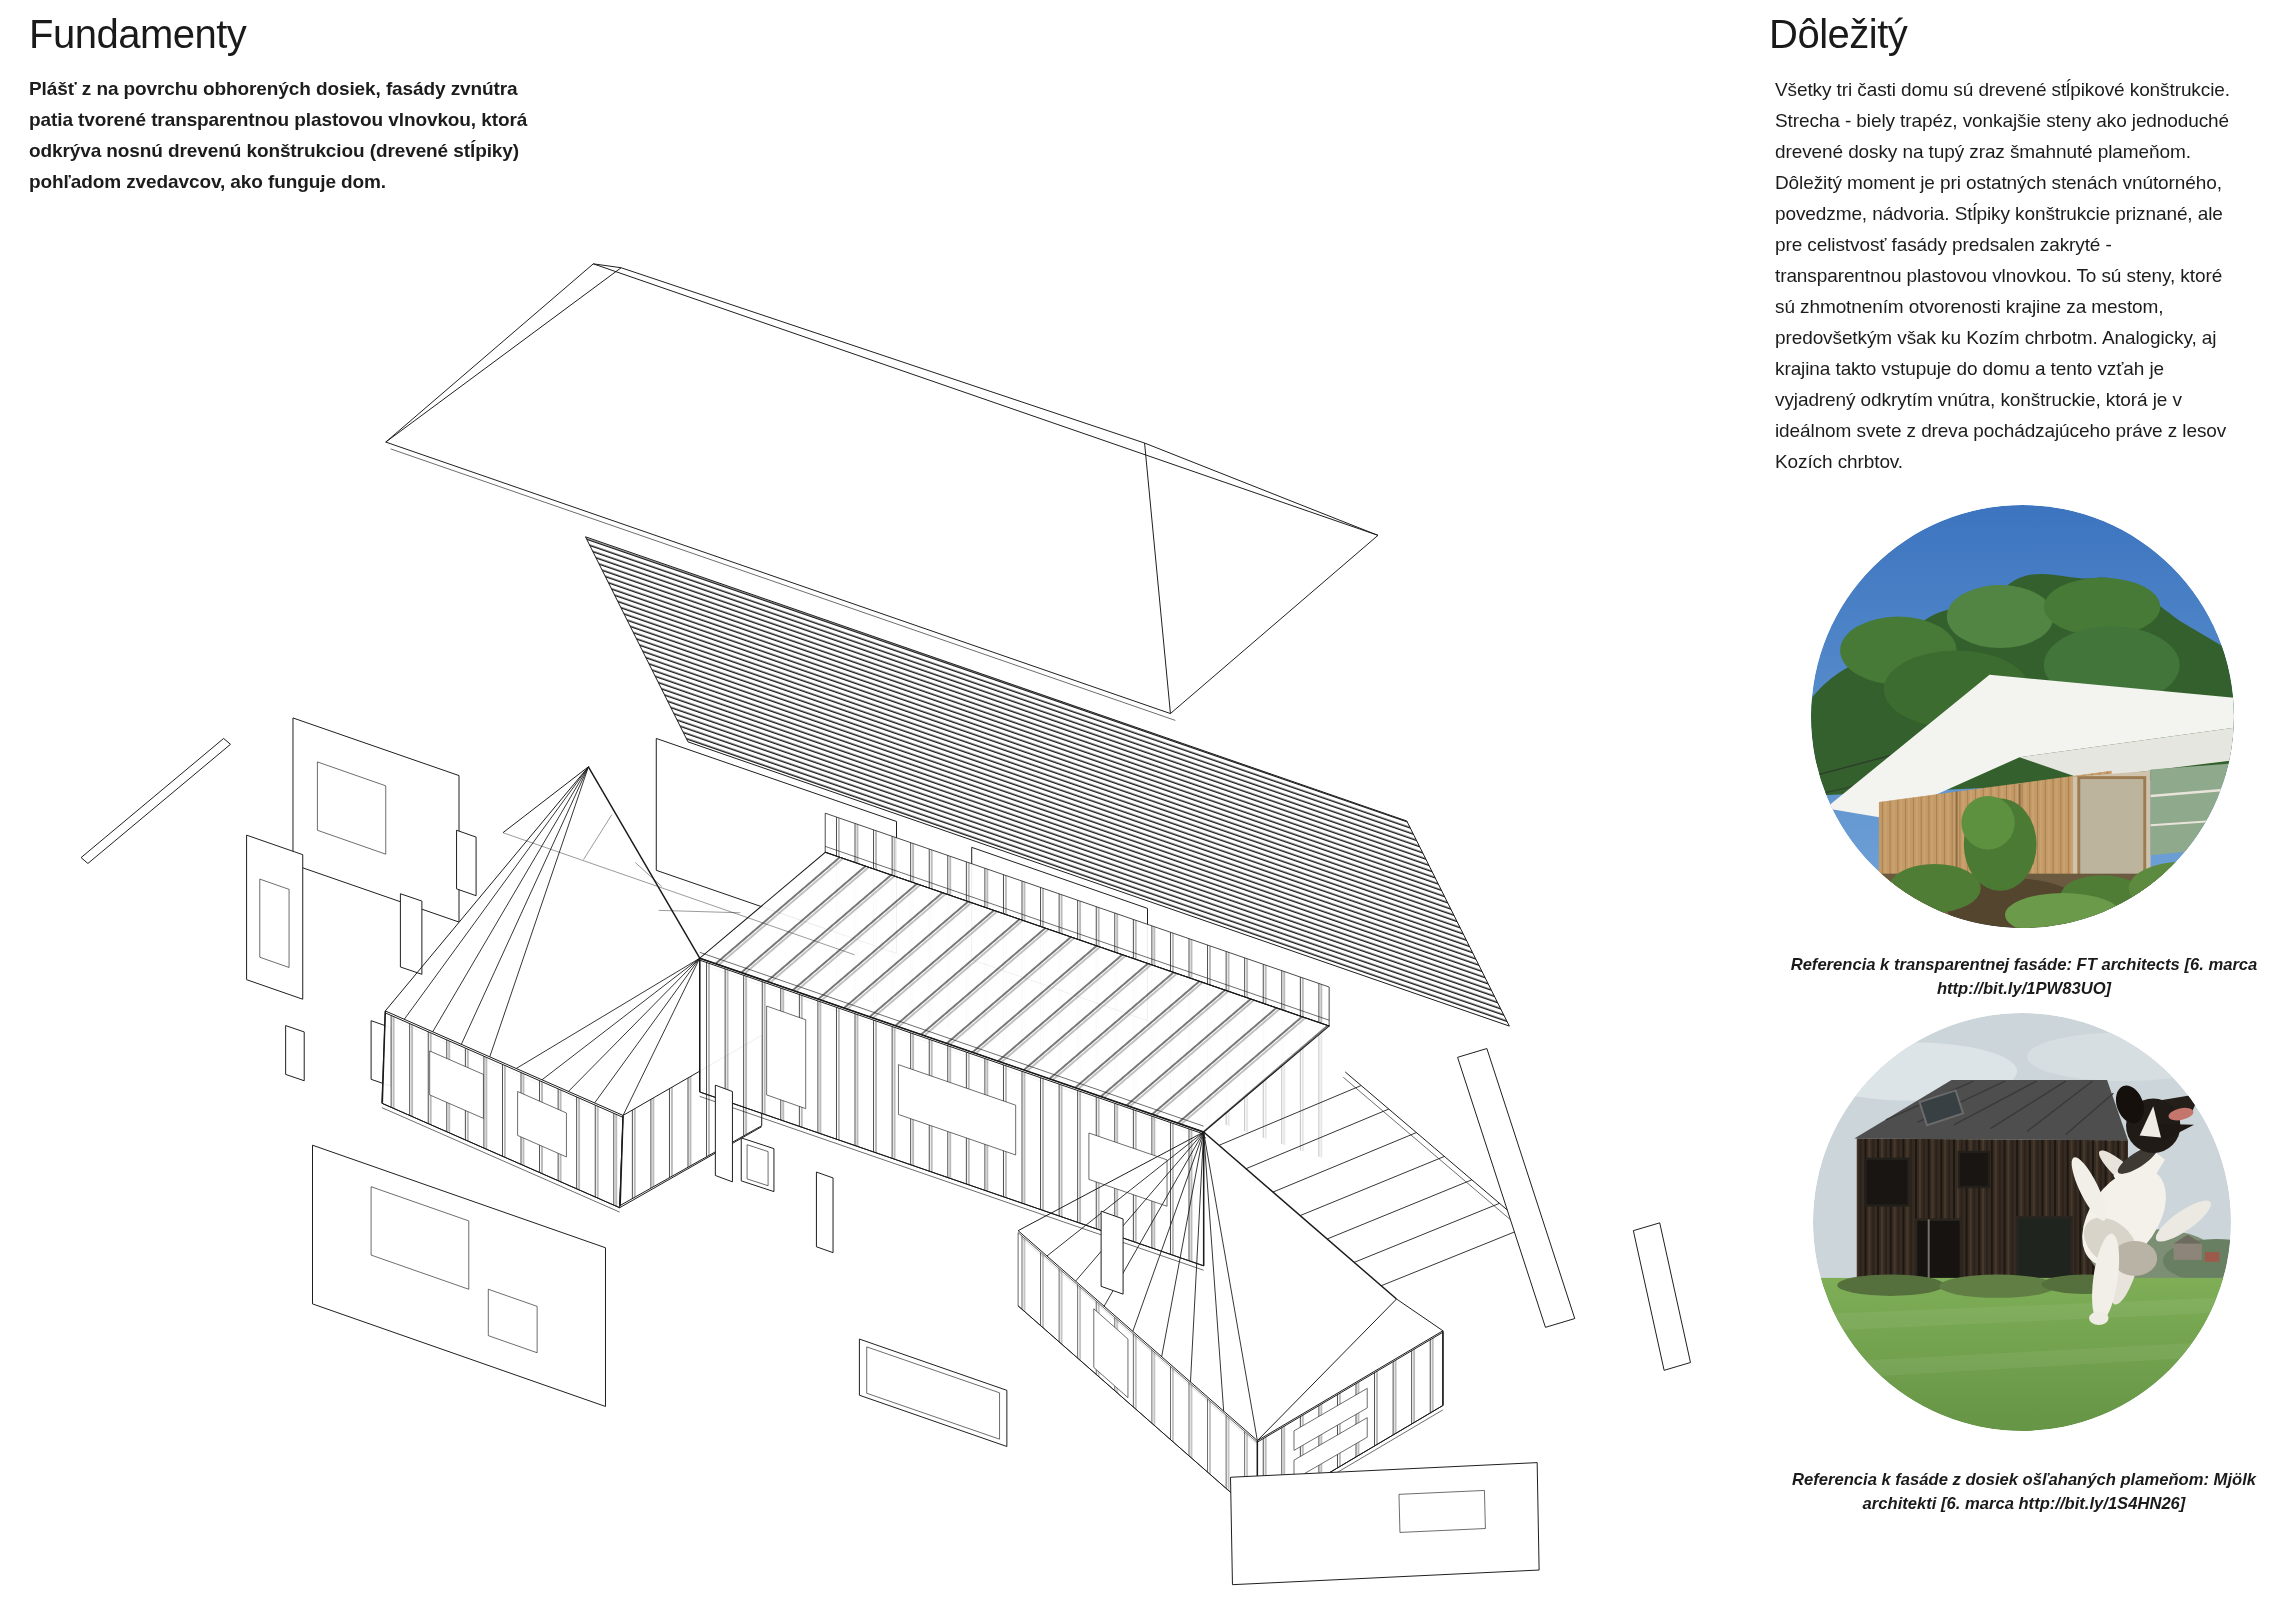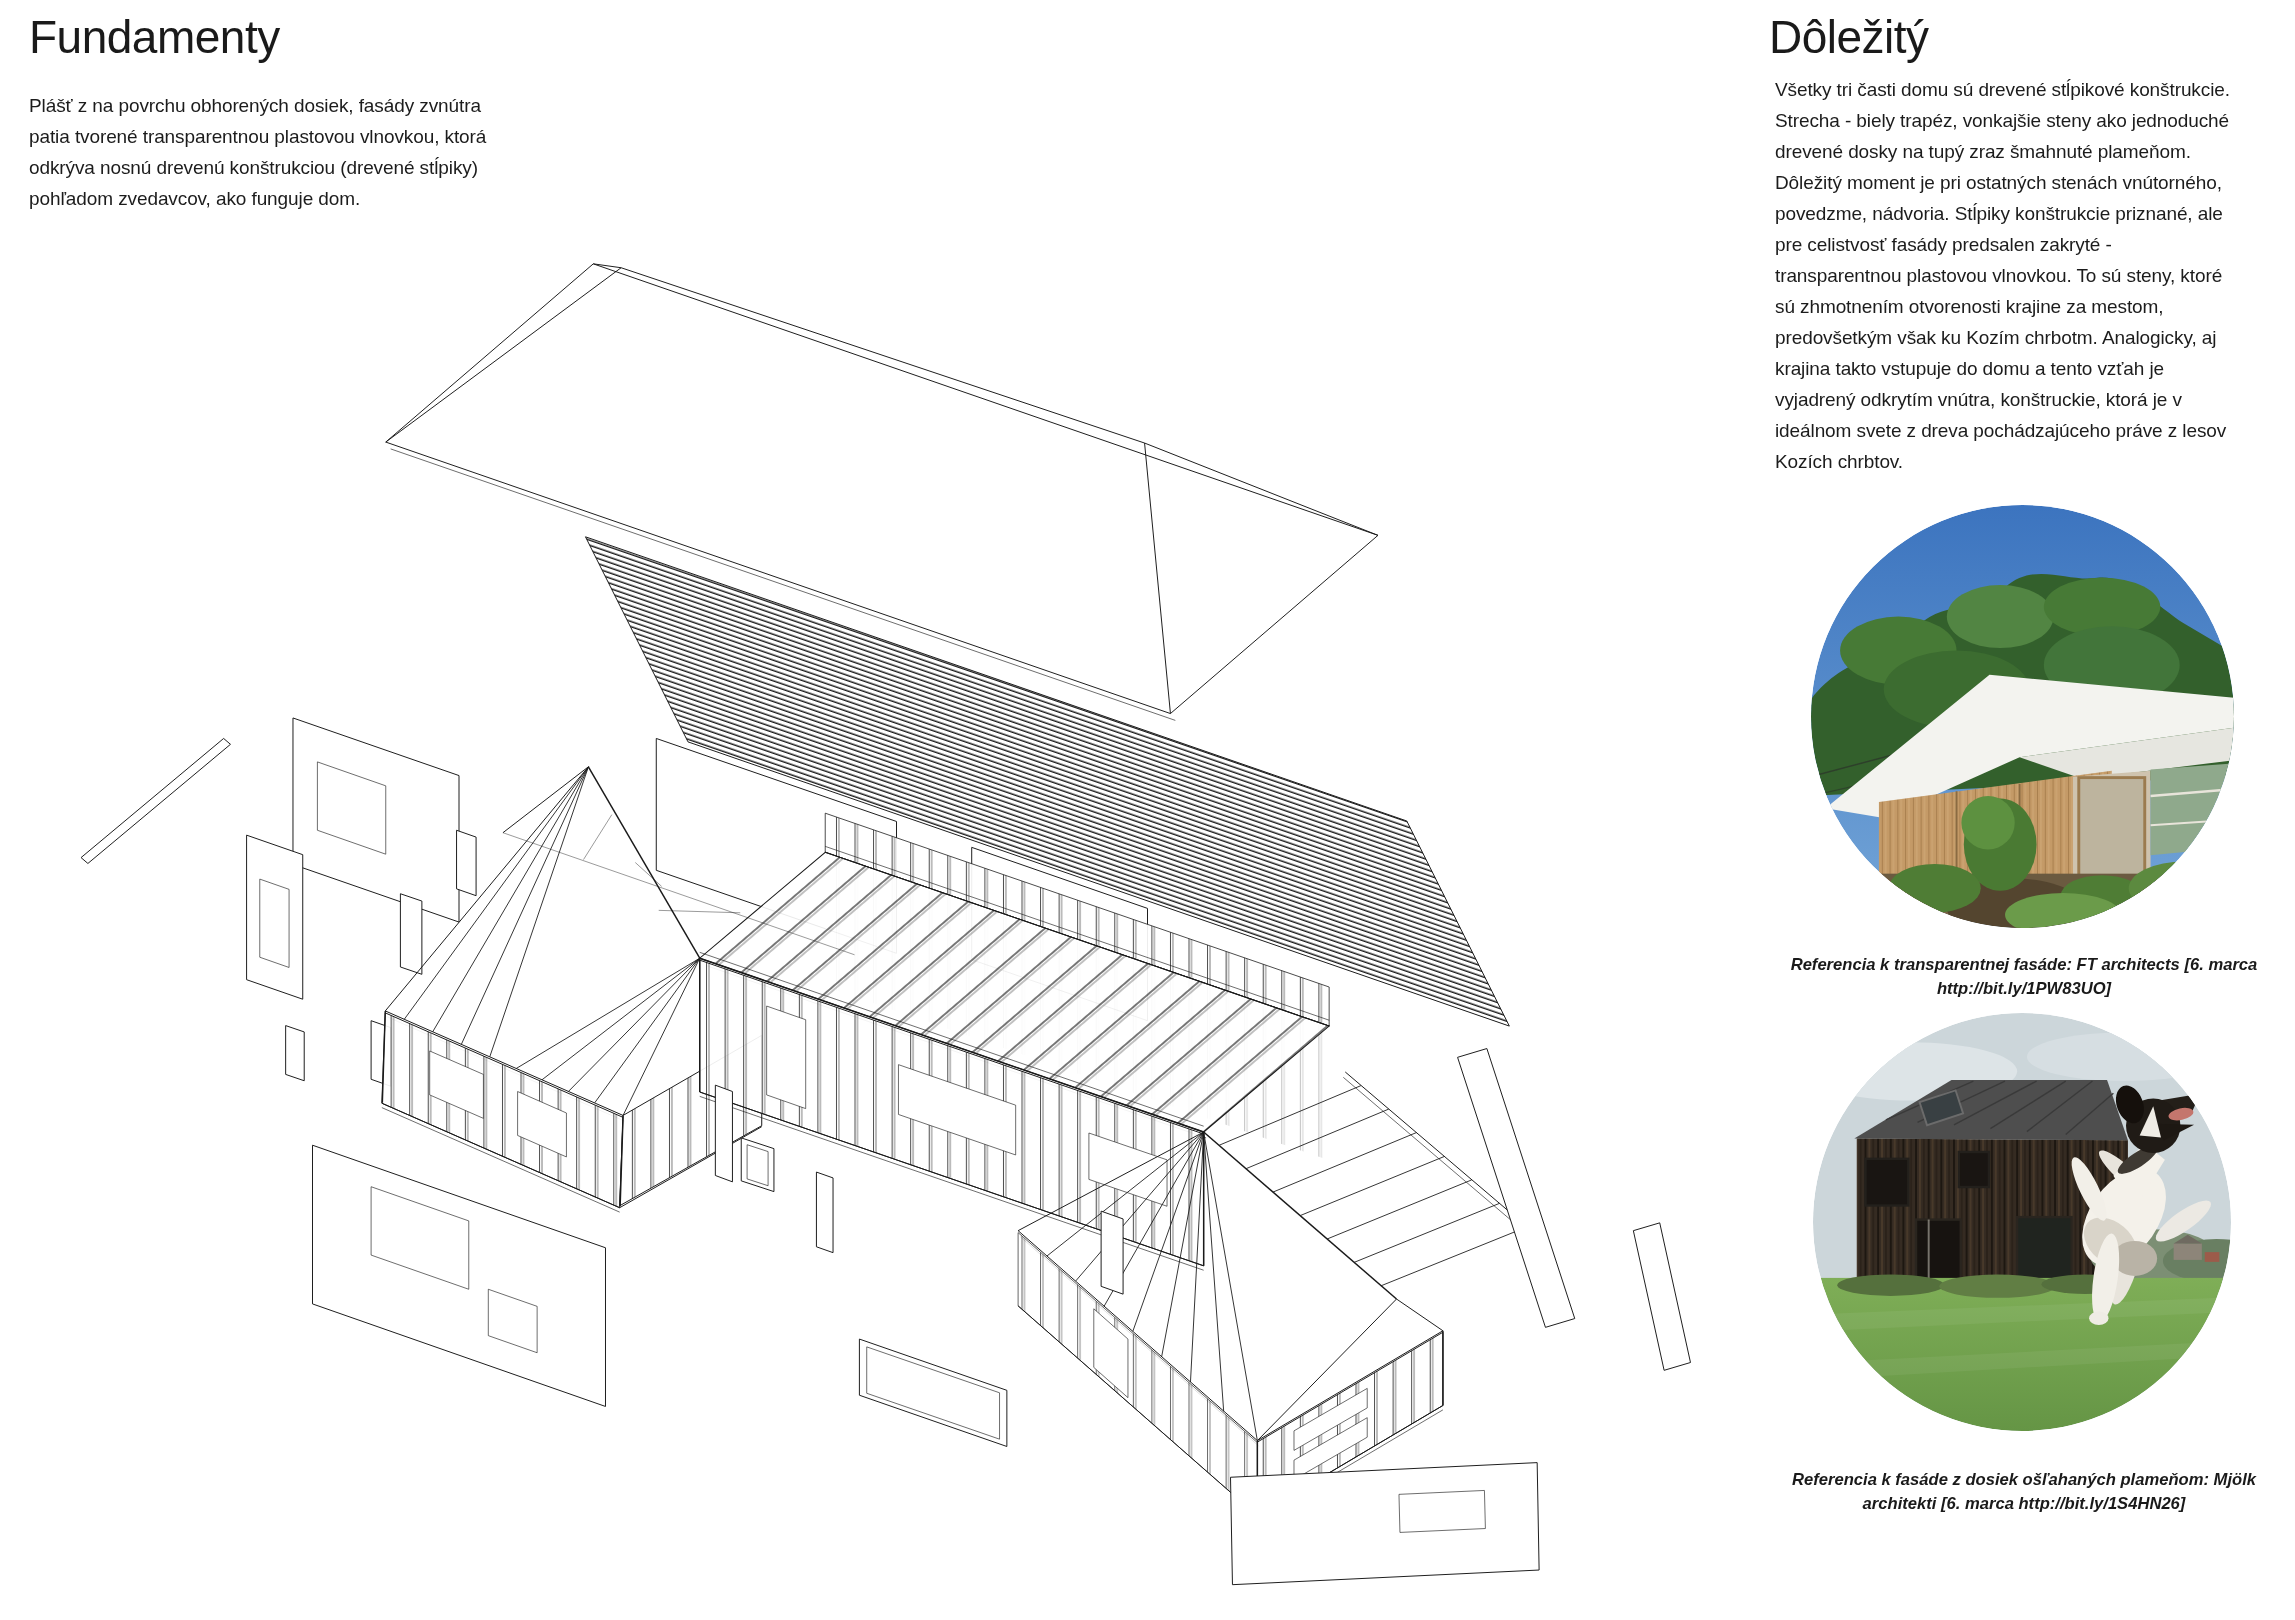--- a/index.html
+++ b/index.html
@@ -1,33 +1,33 @@
 <!DOCTYPE html>
 <html style="font-size:7.8px"><head>
 <meta charset="utf-8">
 <style>
   html,body{margin:0;padding:0;background:#ffffff;}
   body{width:2295px;height:1620px;position:relative;font-family:"Liberation Sans",sans-serif;color:#1a1a1a;overflow:hidden;}
   .abs{position:absolute;}
-  .title{font-size:46px;font-weight:500;letter-spacing:-0.5px;line-height:1;}
+  .title{font-size:40px;font-weight:500;letter-spacing:-0.5px;line-height:1;}
   .para{font-size:19px;line-height:31px;white-space:pre-line;letter-spacing:-0.1px;color:#1c1c1c;}
   .caption{font-size:16.6px;font-style:italic;font-weight:600;line-height:24.4px;text-align:center;white-space:pre-line;color:#1a1a1a;}
   .photo-circle{border-radius:50%;overflow:hidden;}
   svg{display:block;}
   .ln{stroke:#1a1a1a;fill:none;}
   .w1{stroke-width:1.3;} .w2{stroke-width:2;} .w3{stroke-width:3;}
   .thin{stroke-width:1.2;opacity:.75;}
   .wh{fill:#ffffff;stroke:#1a1a1a;stroke-width:2;}
   .whin{fill:#ffffff;stroke:#1a1a1a;stroke-width:1.3;}
 </style>
 </head>
 <body>
 
 <div class="abs title" style="left:29px;top:13.7px;">Fundamenty</div>
-<div class="abs para" style="left:29px;top:90px;width:596px;">Plášť z na povrchu obhorených dosiek, fasády zvnútra
+<div class="abs para" style="left:29px;top:73px;width:596px;font-weight:bold;">Plášť z na povrchu obhorených dosiek, fasády zvnútra
 patia tvorené transparentnou plastovou vlnovkou, ktorá
 odkrýva nosnú drevenú konštrukciou (drevené stĺpiky)
 pohľadom zvedavcov, ako funguje dom.</div>
 
 <div class="abs title" style="left:1769px;top:13.7px;">Dôležitý</div>
 <div class="abs para" style="left:1775px;top:74px;width:552px;">Všetky tri časti domu sú drevené stĺpikové konštrukcie.
 Strecha - biely trapéz, vonkajšie steny ako jednoduché
 drevené dosky na tupý zraz šmahnuté plameňom.
 Dôležitý moment je pri ostatných stenách vnútorného,
 povedzme, nádvoria. Stĺpiky konštrukcie priznané, ale

